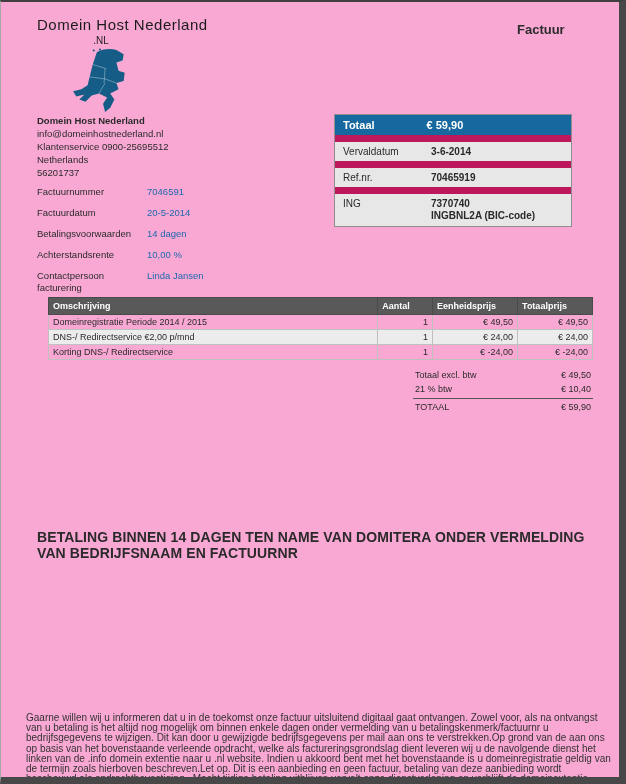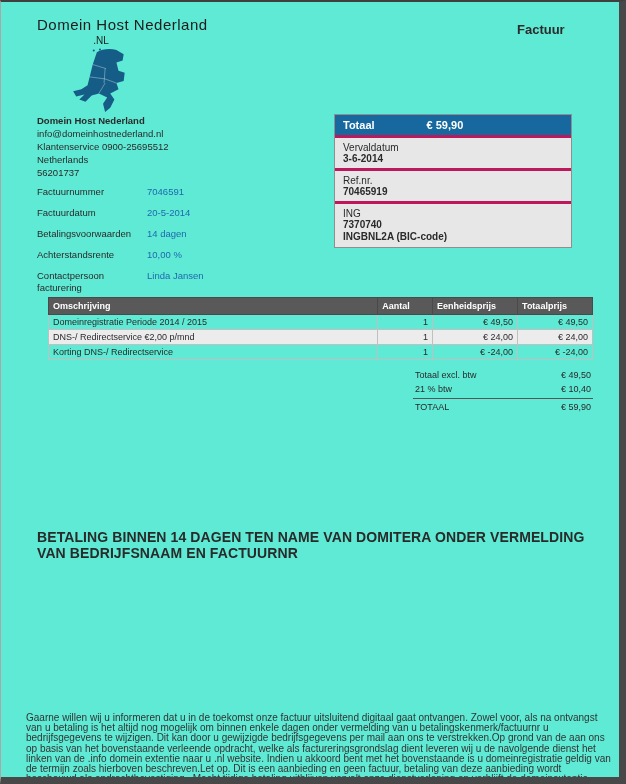--- a/index.html
+++ b/index.html
@@ -3,21 +3,21 @@
 <meta charset="utf-8">
 <style>
   * { margin: 0; padding: 0; box-sizing: border-box; }
   html, body { background: #6e6e6e; }
   body { font-family: "Liberation Sans", "DejaVu Sans", sans-serif; }
 
   .page {
     position: relative;
     width: 626px;
     height: 784px;
-    background: #5eead4;
+    background: #f9a8d4;
     border-top: 2px solid #3f3f3f;
     border-left: 1px solid #a8a8a8;
     border-right: 7px solid #484848;
     border-bottom: 7px solid #484848;
     overflow: hidden;
     color: #222;
   }
 
   
   .logo-block { position: absolute; left: 36px; top: 14px; width: 260px; }
@@ -50,21 +50,21 @@
   .totaal-box {
     position: absolute; left: 333px; top: 112px; width: 238px;
     border: 1px solid #8f8f8f; font-size: 10px;
   }
   .totaal-head {
     display: flex; background: #16689e; color: #ffffff;
     font-weight: bold; font-size: 11px; padding: 4px 8px;
   }
   .totaal-head .tb-val { margin-left: 52px; }
   .totaal-body { background: #e7e7e7; }
-  .tb-row { display: flex; padding: 4px 8px; border-top: 3px solid #be185d; flex-direction: column; }
+  .tb-row { display: flex; padding: 4px 8px; border-top: 7px solid #be185d; }
   .tb-label { width: 88px; color: #2a2a2a; }
   .tb-value { font-weight: bold; color: #2a2a2a; }
   .tb-value div { line-height: 12px; }
 
   
   .items { position: absolute; left: 47px; top: 295px; width: 545px; border-collapse: collapse; font-size: 9px; }
   .items th {
     background: #595959; color: #ffffff; font-weight: bold;
     padding: 3px 4px; text-align: left; border: 1px solid #4a4a4a;
   }

